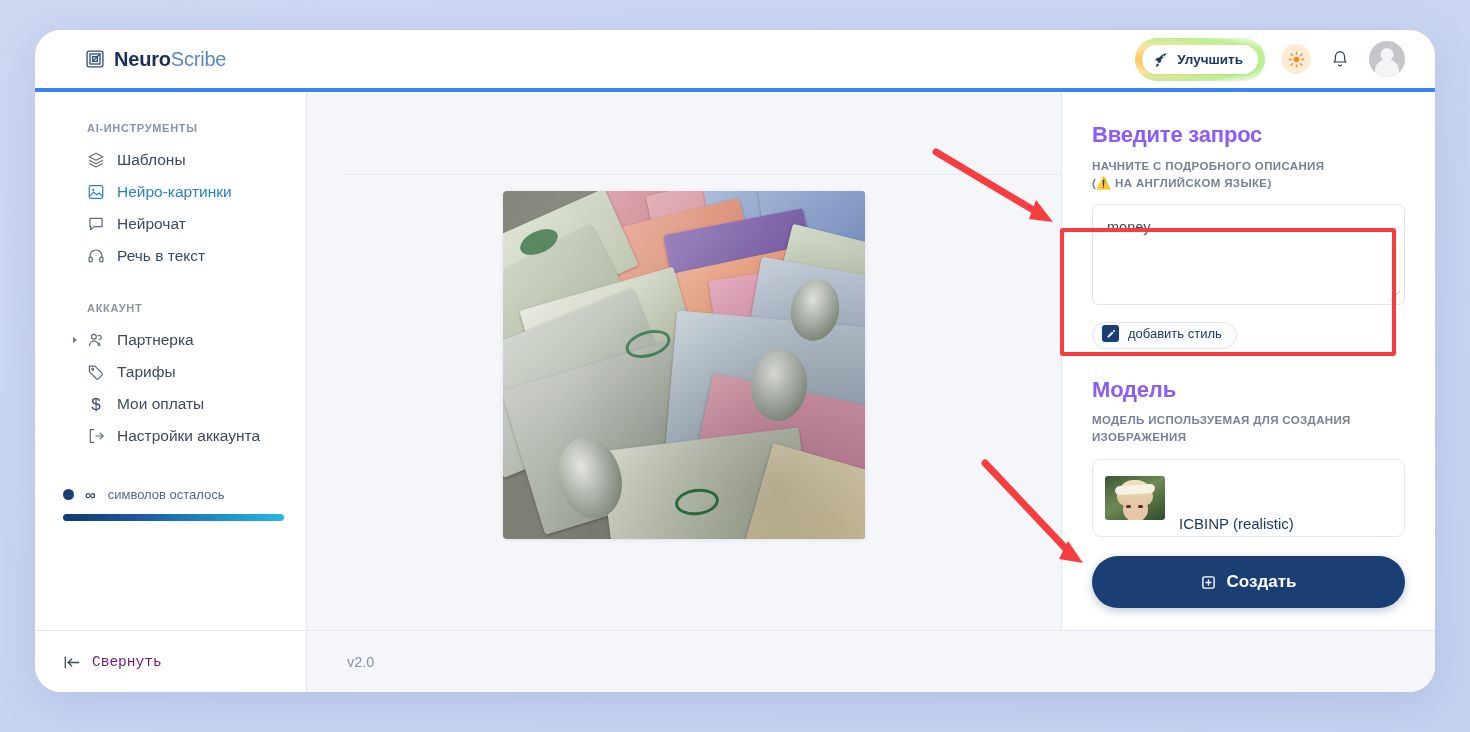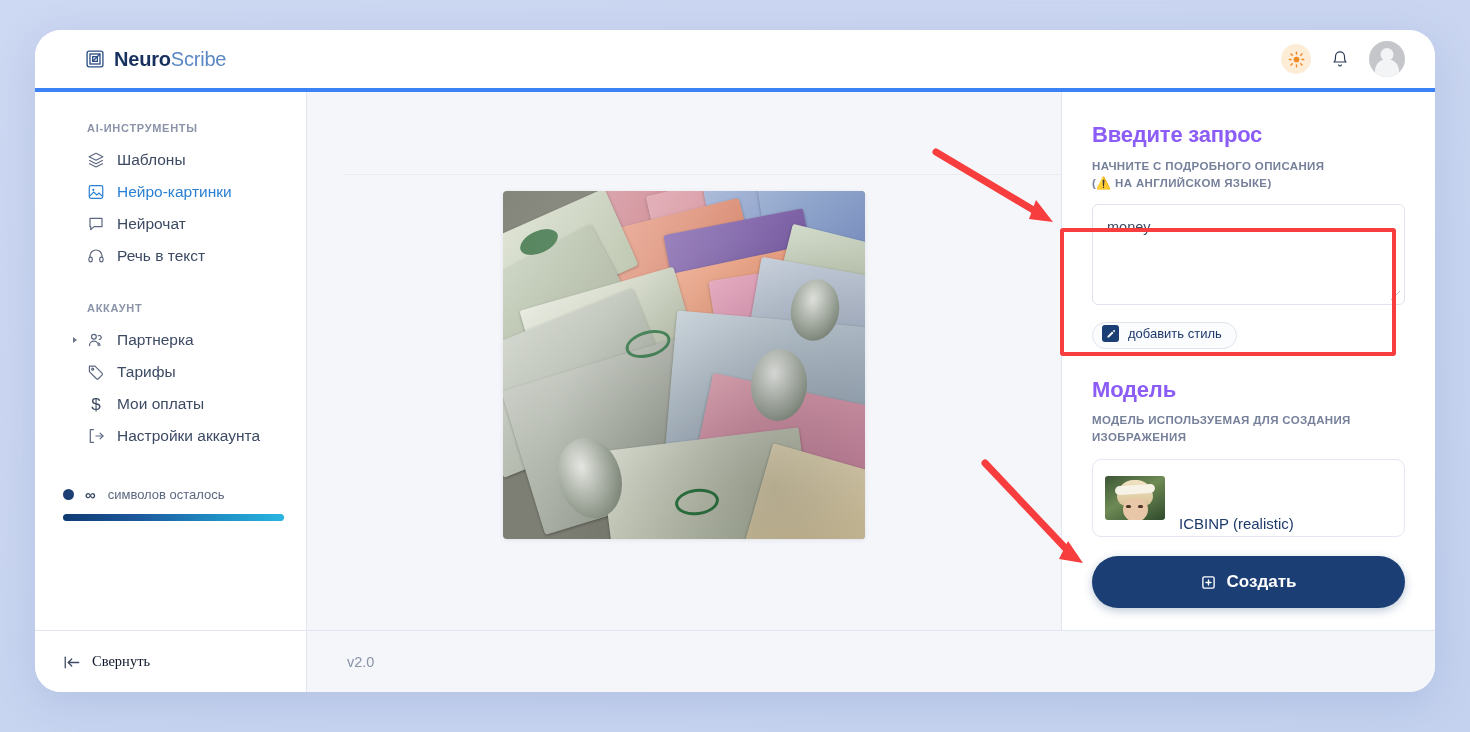--- a/index.html
+++ b/index.html
@@ -261,22 +261,22 @@
     display: flex;
     align-items: center;
     padding-left: 28px;
   }
   .collapse-btn {
     display: flex;
     align-items: center;
     gap: 11px;
     background: none; border: none; cursor: pointer;
     font-size: 14.5px;
-    color: #0f172a;
-    font-family: Liberation Serif, serif;
+    color: #701a75;
+    font-family: Liberation Mono, monospace;
     justify-content: space-between;
   }
   .collapse-icon { width: 18px; height: 14px; color: #3c4a63; }
 
   
   .main-col {
     flex: 1;
     display: flex;
     flex-direction: column;
     min-width: 0;
@@ -539,20 +539,30 @@
           <rect x="9.2" y="9.2" width="5.6" height="5.6"></rect>
           <path d="M18 6 L9.2 14.8"></path>
         </svg>
       </span>
       <span class="brand-text">
         <span class="b1">Neuro</span><span class="b2">Scribe</span>
       </span>
     </div>
 
     <div class="header-right">
+      <div class="upgrade-wrap">
+        <button class="upgrade-btn">
+          <span class="rocket-icon">
+            <svg viewBox="0 0 24 24" fill="currentColor">
+              <path d="M21.5 2.5c-4.2-.5-8 1-10.6 3.7L8.4 8.9l-3.6.5c-.5.1-.9.4-1.1.8l-1.5 3 3.3 1 .6.6 1 3.3 3-1.5c.4-.2.7-.6.8-1.1l.5-3.6 2.7-2.5C17.5 6.9 19 3.1 21.5 2.5zM15.2 8.8a1.6 1.6 0 1 1 0-3.2 1.6 1.6 0 0 1 0 3.2zM4.3 19.7c.9-.9 2.2-1 2.9-.3s.6 2-.3 2.9c-.7.7-3.6 1.2-3.6 1.2s.4-3.1 1-3.8z"></path>
+            </svg>
+          </span>
+          <span>Улучшить</span>
+        </button>
+      </div>
 
       <button class="theme-toggle">
         <svg viewBox="0 0 24 24" fill="none" stroke="currentColor" stroke-width="2" stroke-linecap="round">
           <circle cx="12" cy="12" r="4" fill="currentColor" stroke="none"></circle>
           <path d="M12 1.8v2.6M12 19.6v2.6M4.2 4.2l1.9 1.9M17.9 17.9l1.9 1.9M1.8 12h2.6M19.6 12h2.6M4.2 19.8l1.9-1.9M17.9 6.1l1.9-1.9"></path>
         </svg>
       </button>
 
       <button class="bell-btn">
         <svg viewBox="0 0 24 24" fill="none" stroke="currentColor" stroke-width="1.6" stroke-linecap="round" stroke-linejoin="round">

